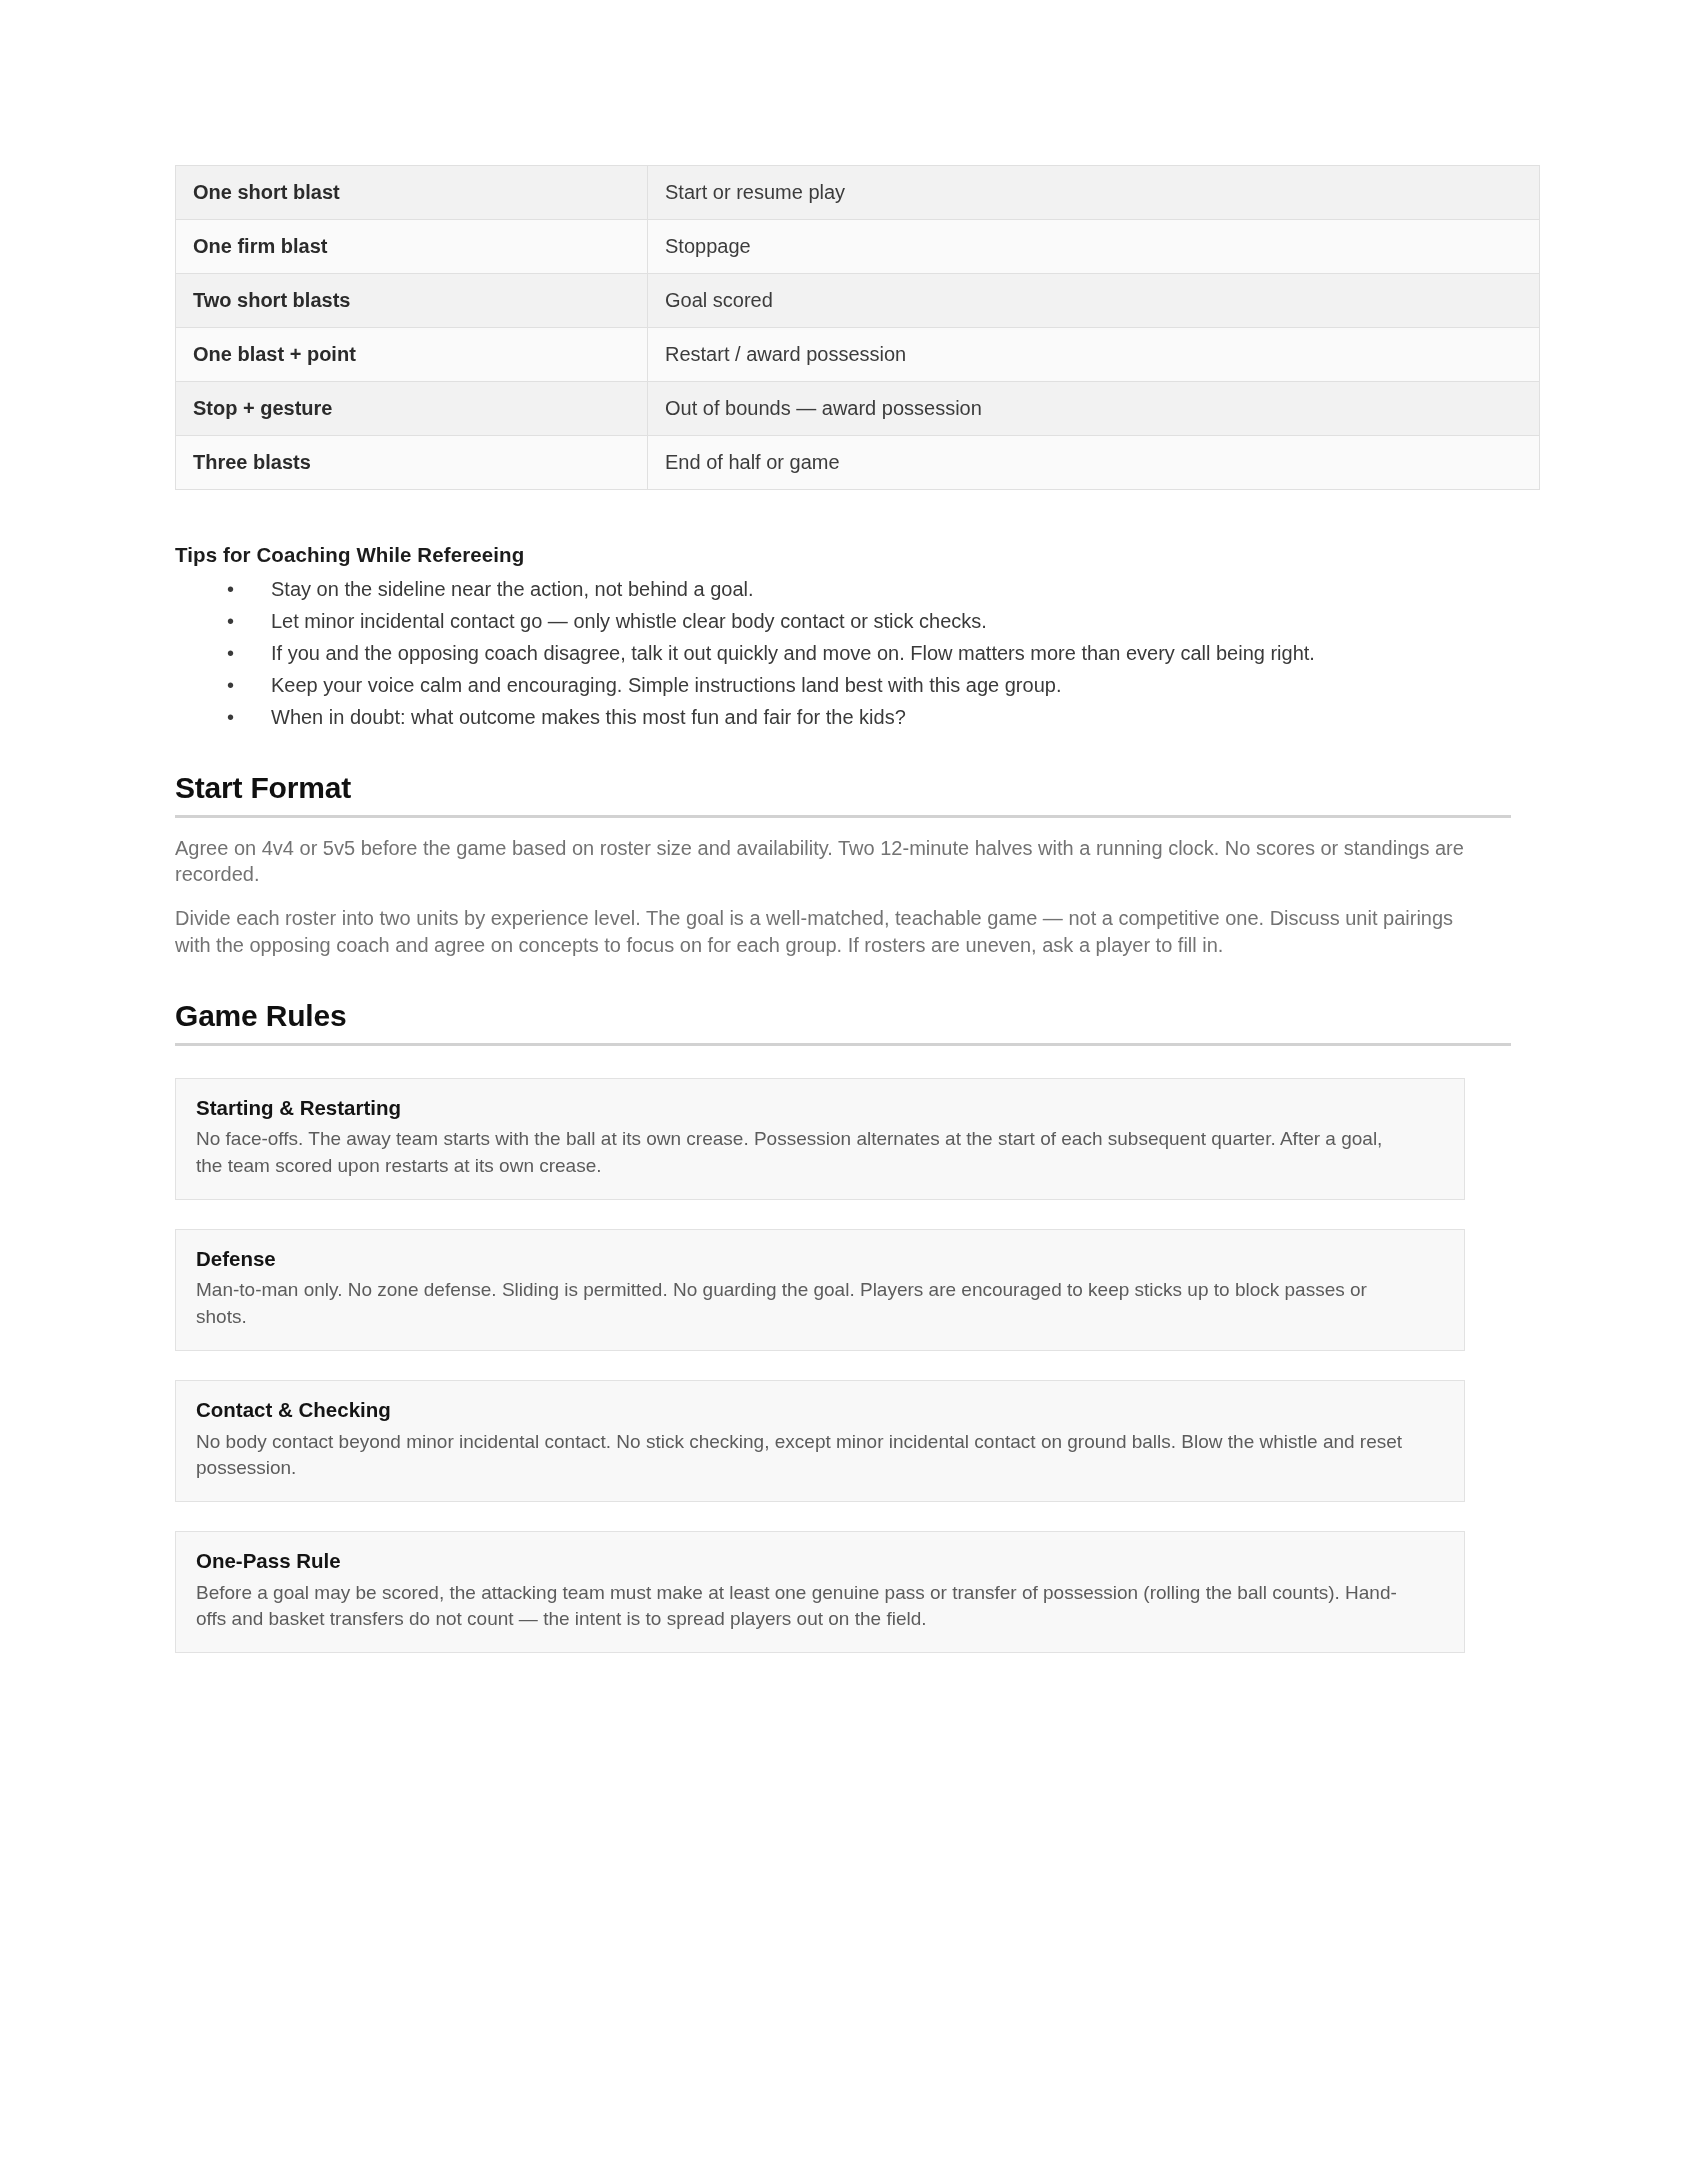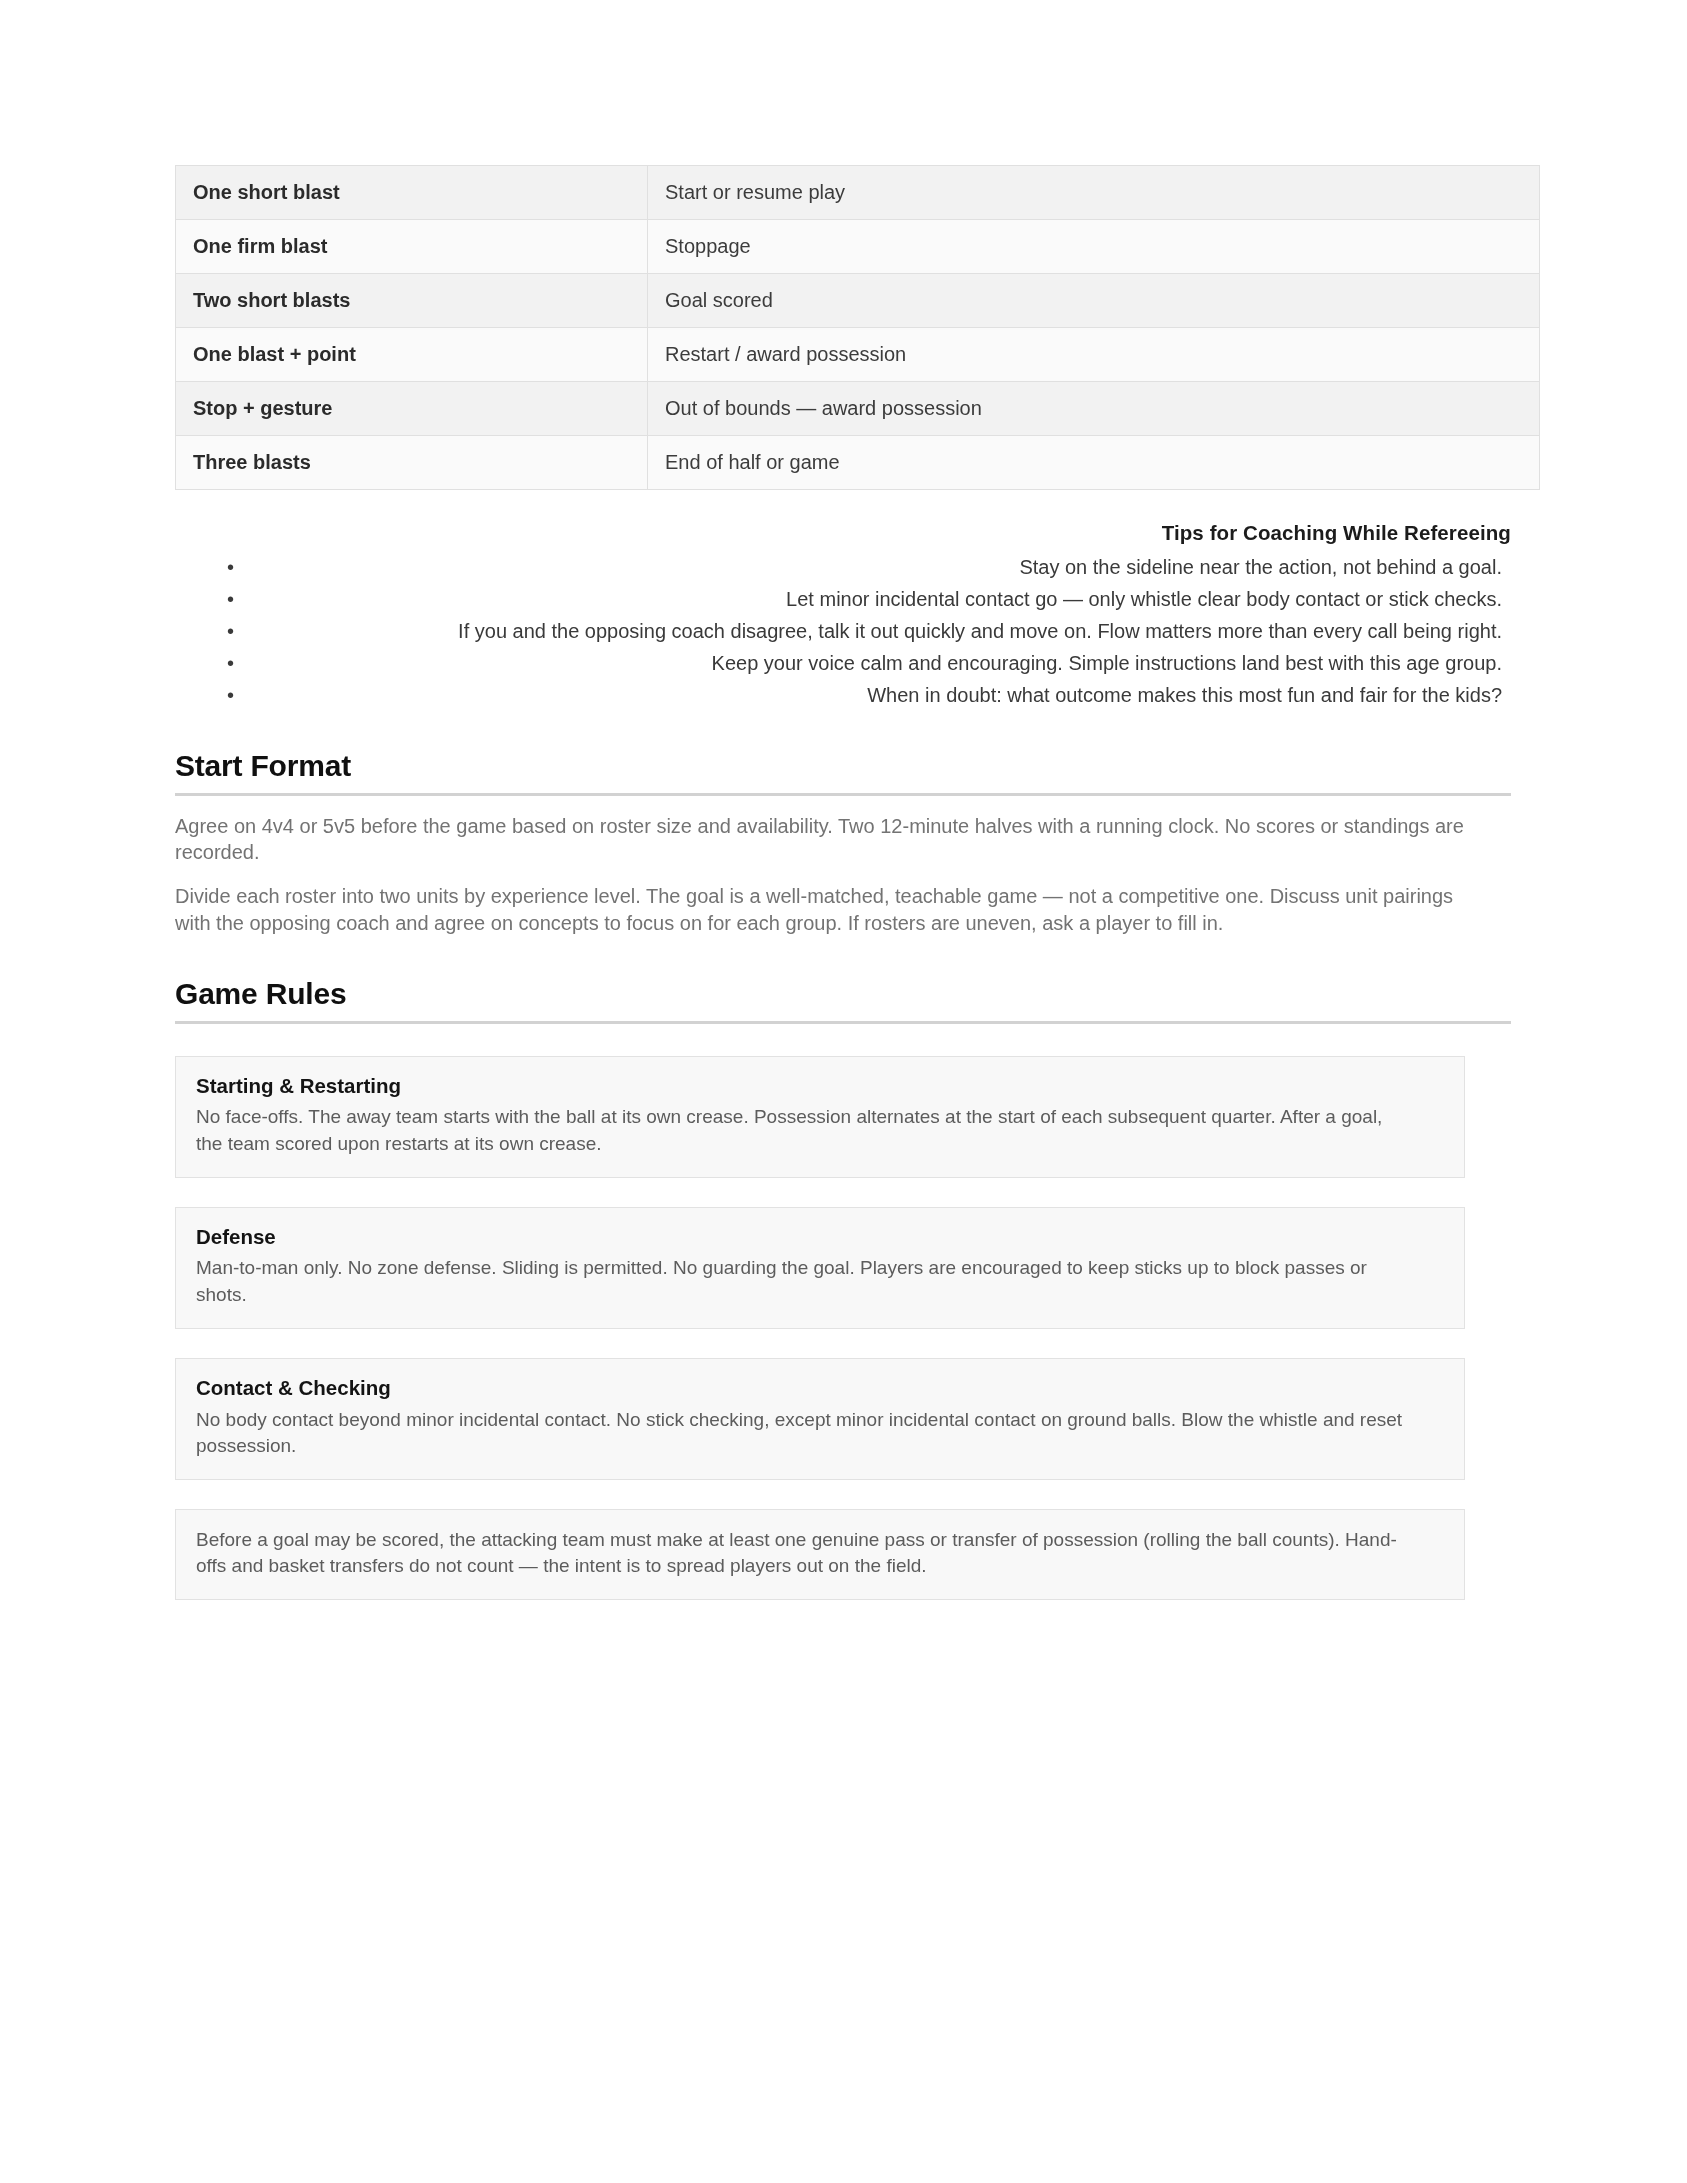--- a/index.html
+++ b/index.html
@@ -47,21 +47,21 @@
     width: 437px;
     font-weight: bold;
     color: #2b2b2b;
   }
   .signal-table td.meaning {
     color: #3c3c3c;
     font-weight: normal;
   }
 
   
-  .tips-wrap { margin-top: 31px; text-align: right; }
+  .tips-wrap { margin-top: 53px; }
   .tips-title {
     font-size: 20.5px;
     font-weight: bold;
     color: #1c1c1c;
     margin: 0 0 9.3px 0;
     letter-spacing: 0.1px;
   }
   ul.tips {
     list-style: none;
     margin: 0;
@@ -220,19 +220,20 @@
       </div>
       <div class="rule-card">
         <div class="card-title">Defense</div>
         <div class="card-body">Man-to-man only. No zone defense. Sliding is permitted. No guarding the goal. Players are encouraged to keep sticks up to block passes or shots.</div>
       </div>
       <div class="rule-card">
         <div class="card-title">Contact &amp; Checking</div>
         <div class="card-body">No body contact beyond minor incidental contact. No stick checking, except minor incidental contact on ground balls. Blow the whistle and reset possession.</div>
       </div>
       <div class="rule-card">
+        <div class="card-title">One-Pass Rule</div>
         <div class="card-body">Before a goal may be scored, the attacking team must make at least one genuine pass or transfer of possession (rolling the ball counts). Hand-offs and basket transfers do not count — the intent is to spread players out on the field.</div>
       </div>
     </div>
 
   </div>
 </div>
 
 
 </body></html>

